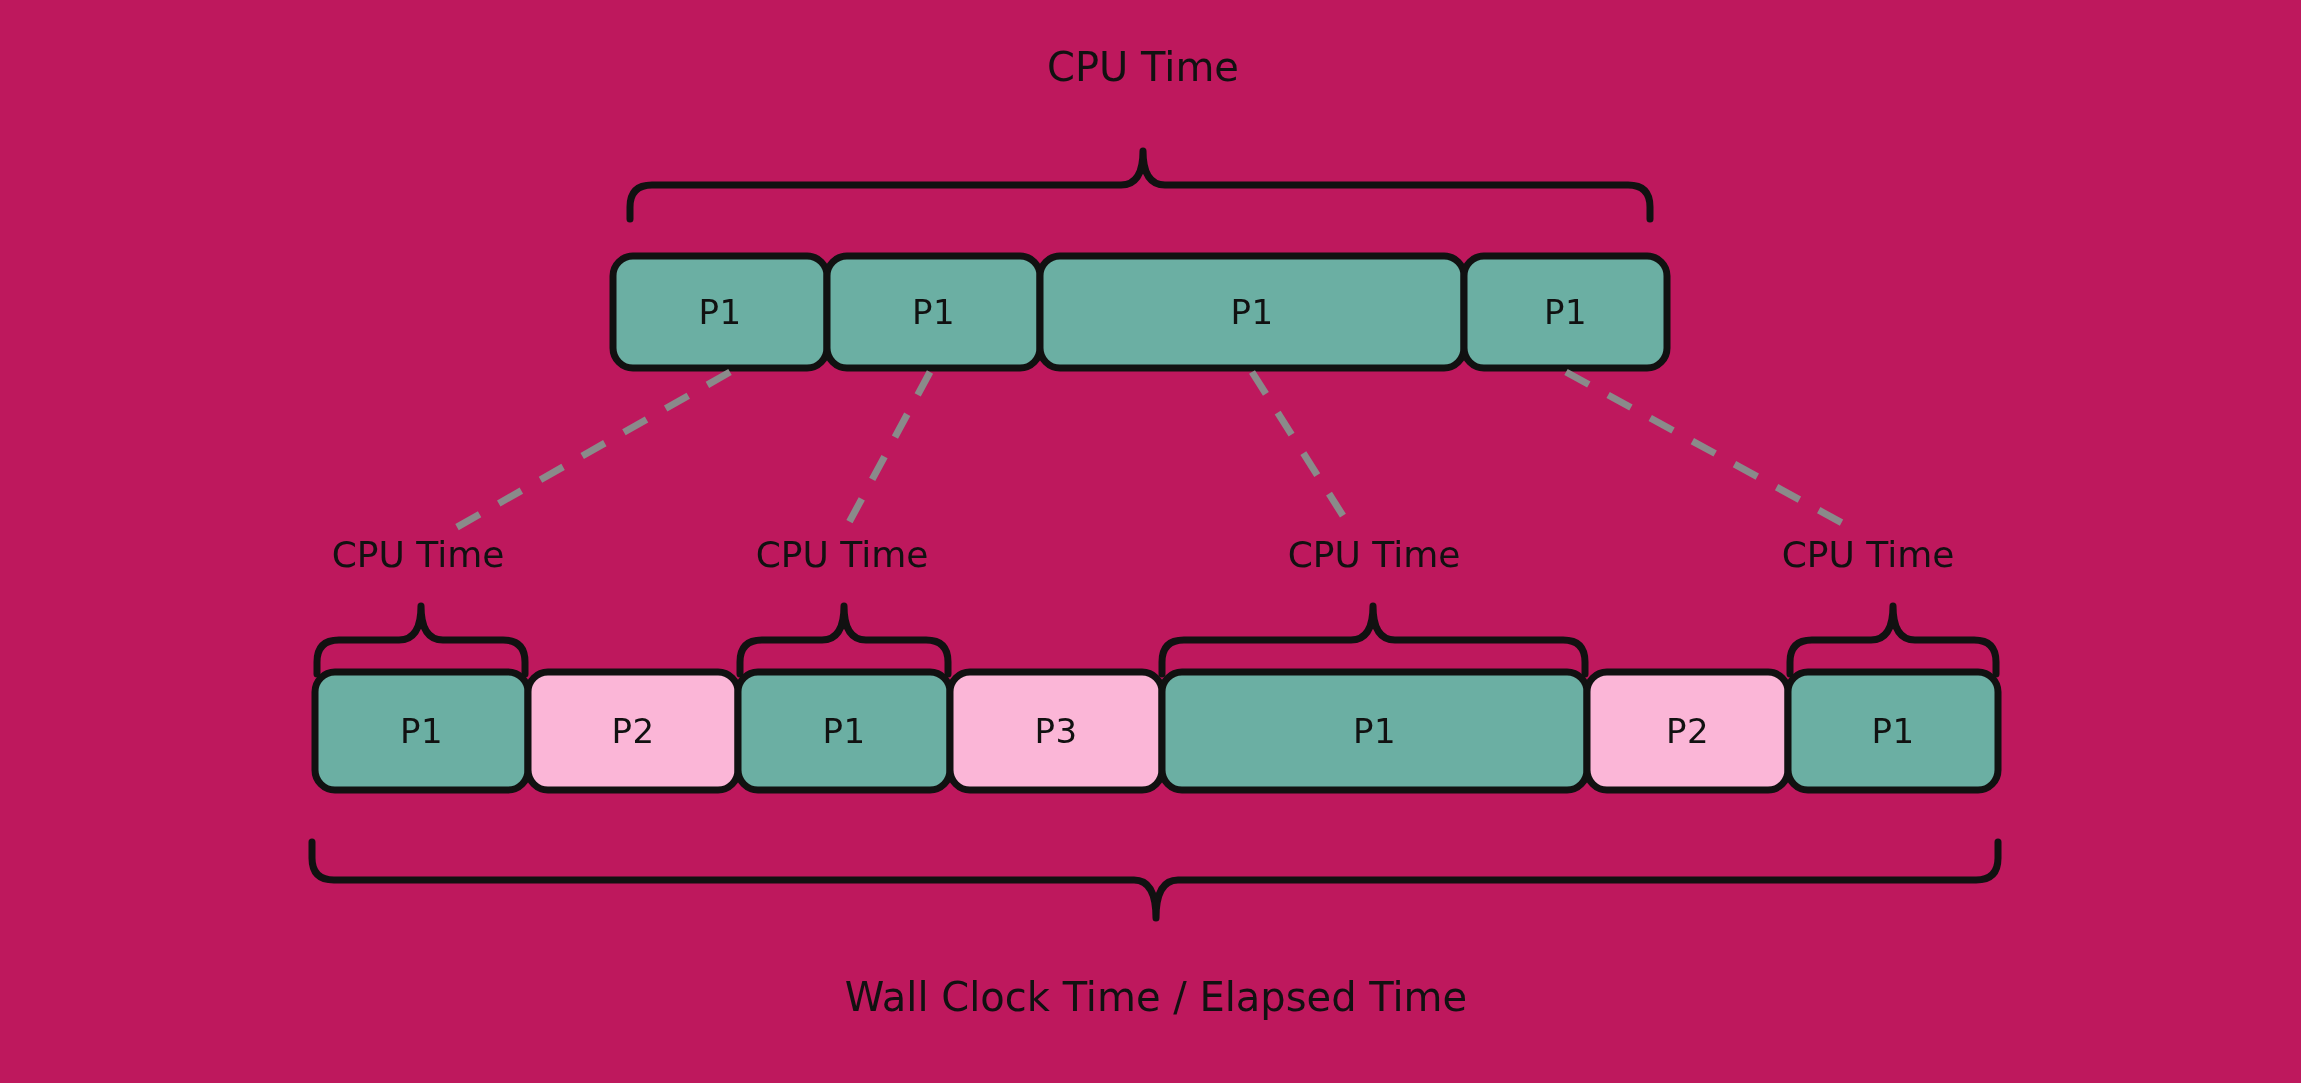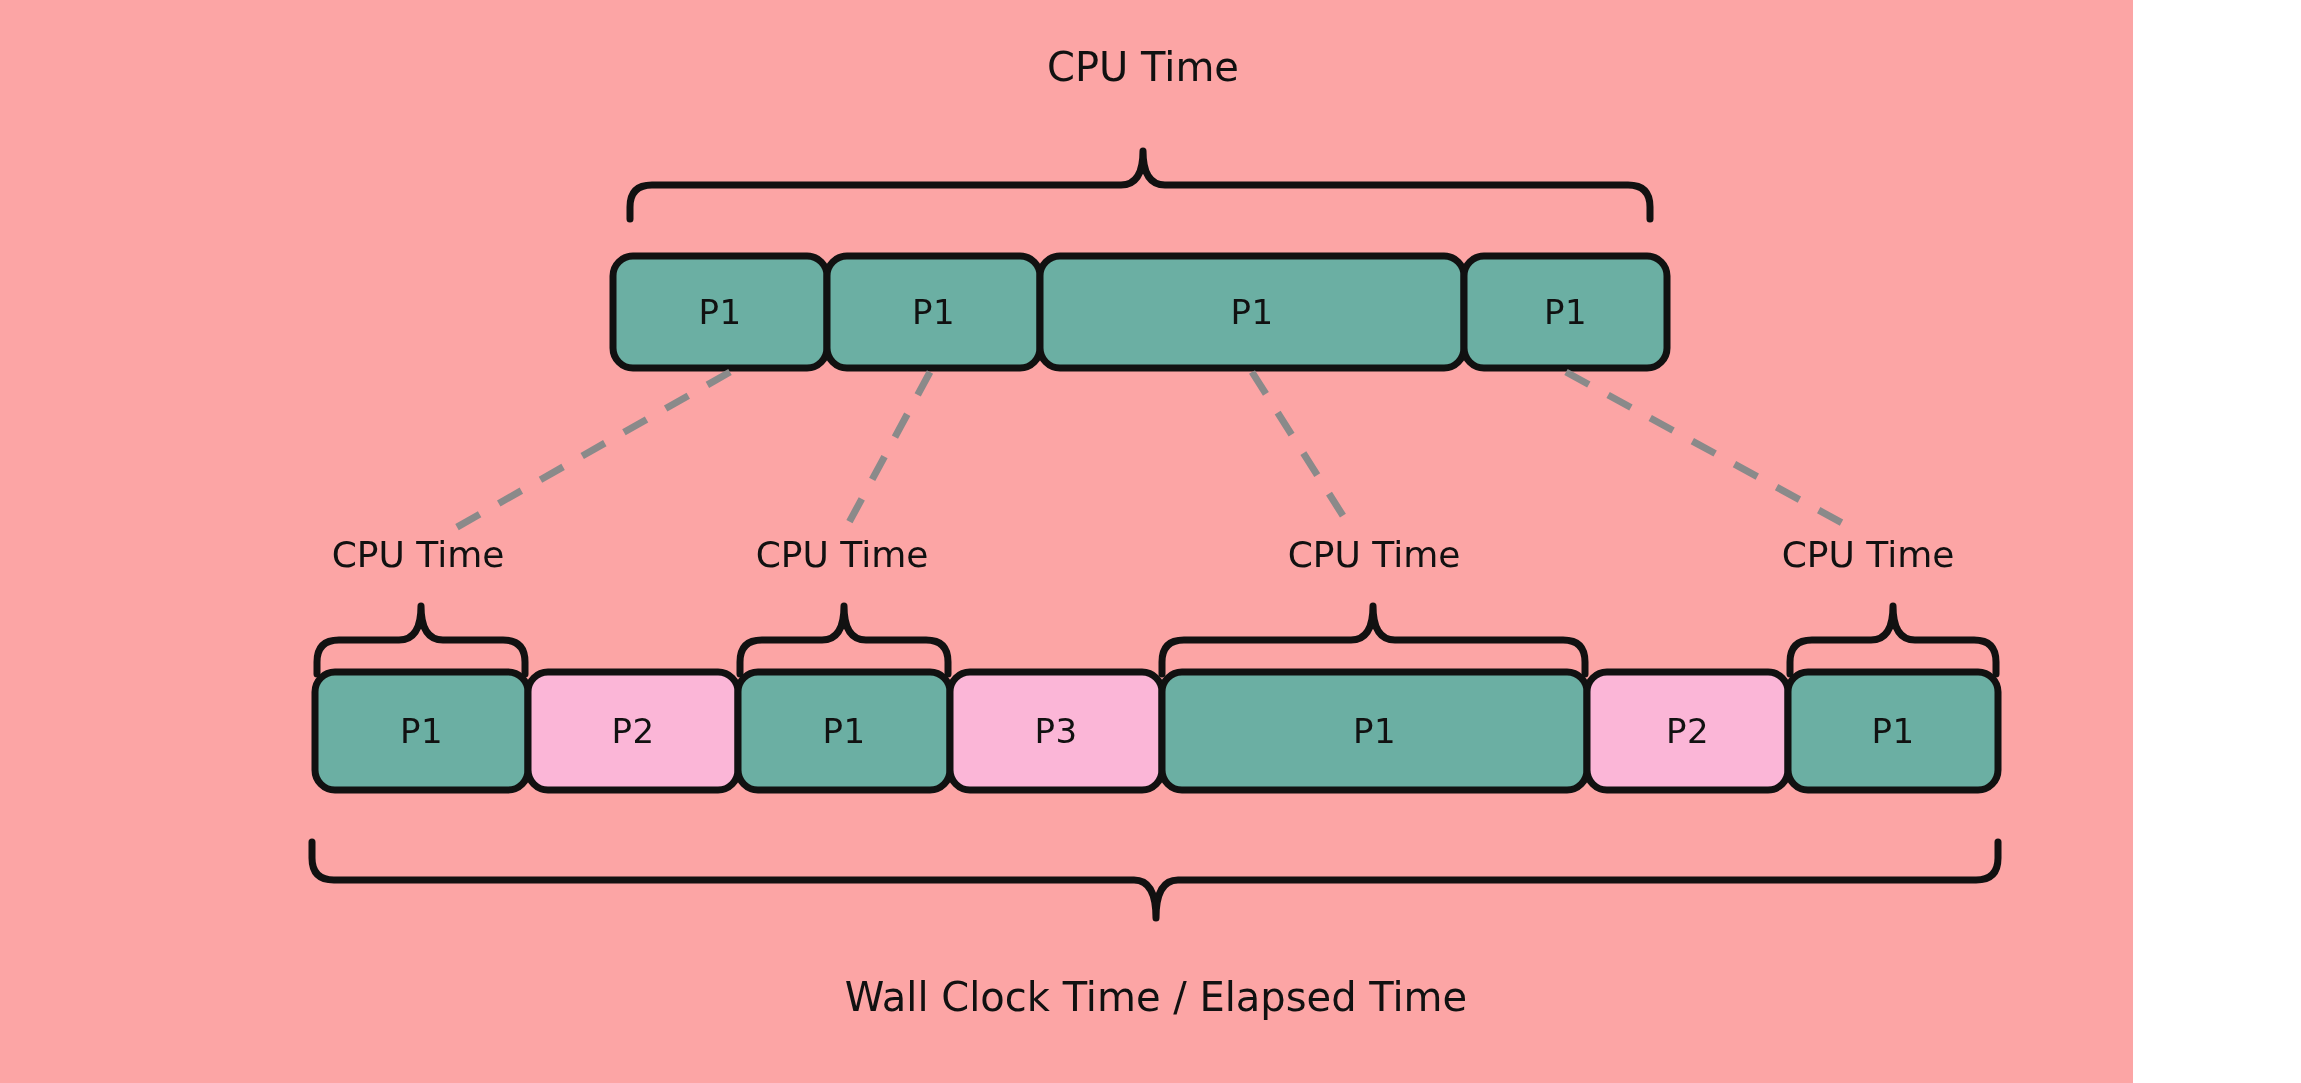--- a/index.html
+++ b/index.html
@@ -8,23 +8,23 @@
     background: #ffffff;
   }
   body {
     width: 2301px;
     height: 1083px;
     font-family: "DejaVu Sans", sans-serif;
     overflow: hidden;
   }
   #diagram-root {
     position: relative;
-    width: 2133px;
+    width: 2301px;
     height: 1083px;
-    background: #fca5a5;
+    background: #be185d;
   }
   svg.canvas {
     position: absolute;
     left: 0;
     top: 0;
     width: 2301px;
     height: 1083px;
     display: block;
   }
   .box-label {

